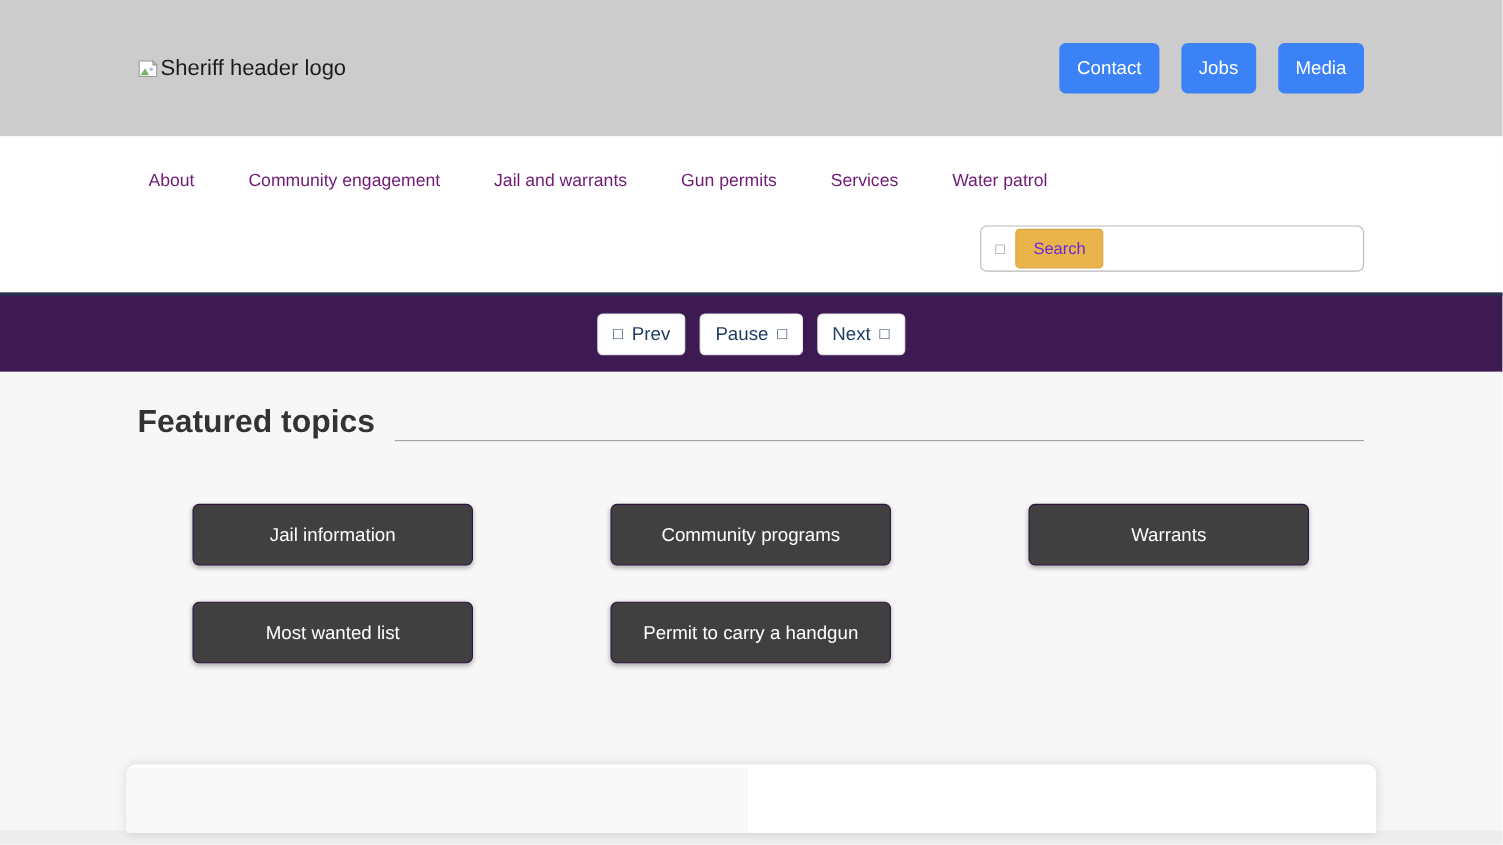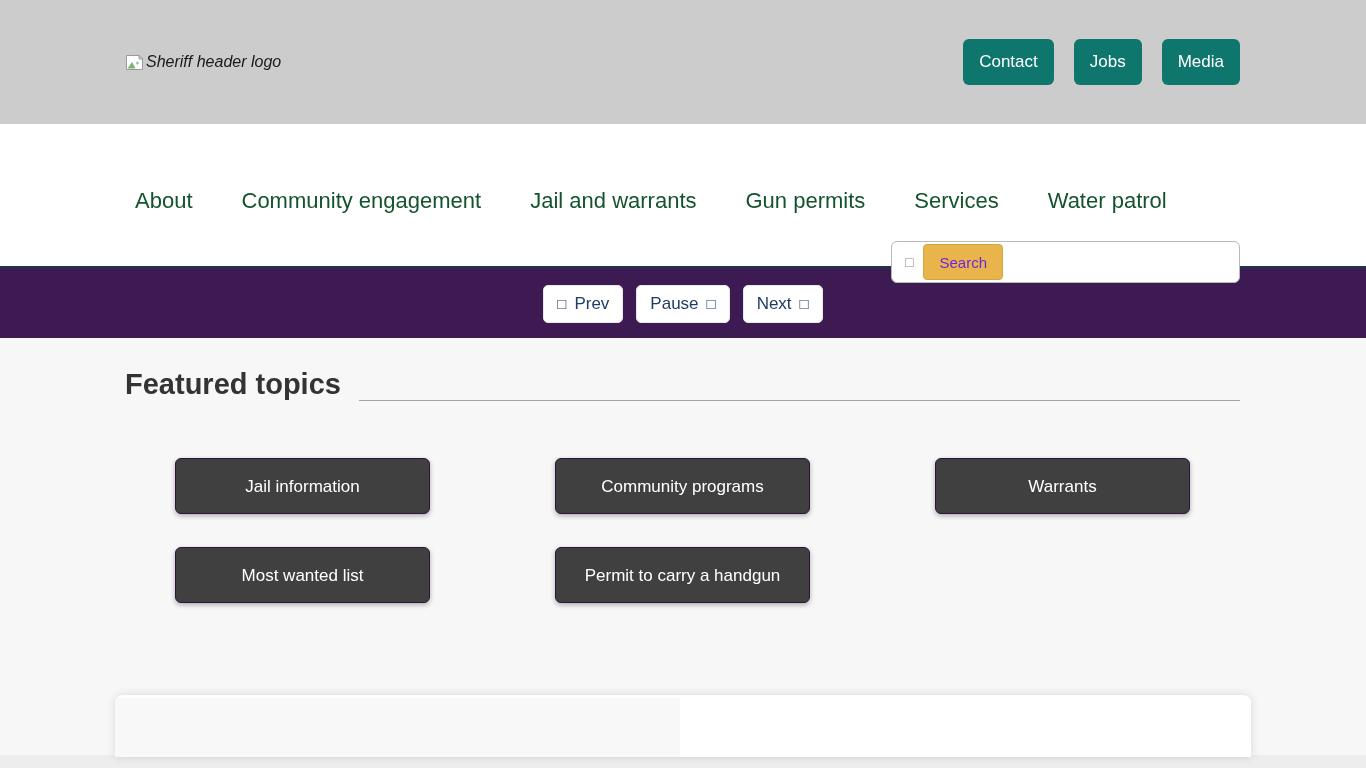--- a/index.html
+++ b/index.html
@@ -10,35 +10,34 @@
     background: #ffffff;
   }
 
   
   .site-header {
     height: 124px; background: #cccccc;
     display: flex; align-items: center; justify-content: space-between;
     padding: 0 126px 0 125px;
   }
   .logo { display: flex; align-items: center; gap: 2px; color: #1a1a1a;
-    font-size: 16px; cursor: pointer; font-style: italic; }
+    font-size: 20px; cursor: pointer; }
   .logo svg { display: block; }
   .hdr-buttons { display: flex; gap: 20px; }
   .hdr-btn {
-    background: #0f766e; color: #ffffff; border: none; border-radius: 6px;
+    background: #3b82f6; color: #ffffff; border: none; border-radius: 6px;
     font-size: 17px; font-family: inherit; padding: 13px 16px; cursor: pointer;
   }
 
   
   .nav-band { height: 142px; background: #ffffff; }
   .nav-links { display: flex; gap: 49px; margin: 0 0 0 135px; padding-top: 26px; }
   .nav-links a {
-    color: #14532d; text-decoration: none; font-size: 22px; line-height: 30px;
+    color: #701a75; text-decoration: none; font-size: 16px; line-height: 30px;
     white-space: nowrap;
-    margin-top: 36px;
   }
   .search-row { display: flex; justify-content: flex-end; margin: 25px 126px 0 0; }
   .search-box {
     width: 349px; height: 42px; background: #fff;
     border: 1px solid #b9b9b9; border-radius: 6px;
     display: flex; align-items: center;
   }
   .search-glyph { color: #8a8a8a; font-size: 14px; margin: 0 10px 0 13px; }
   .search-input {
     border: none; outline: none; flex: 1; min-width: 0;

